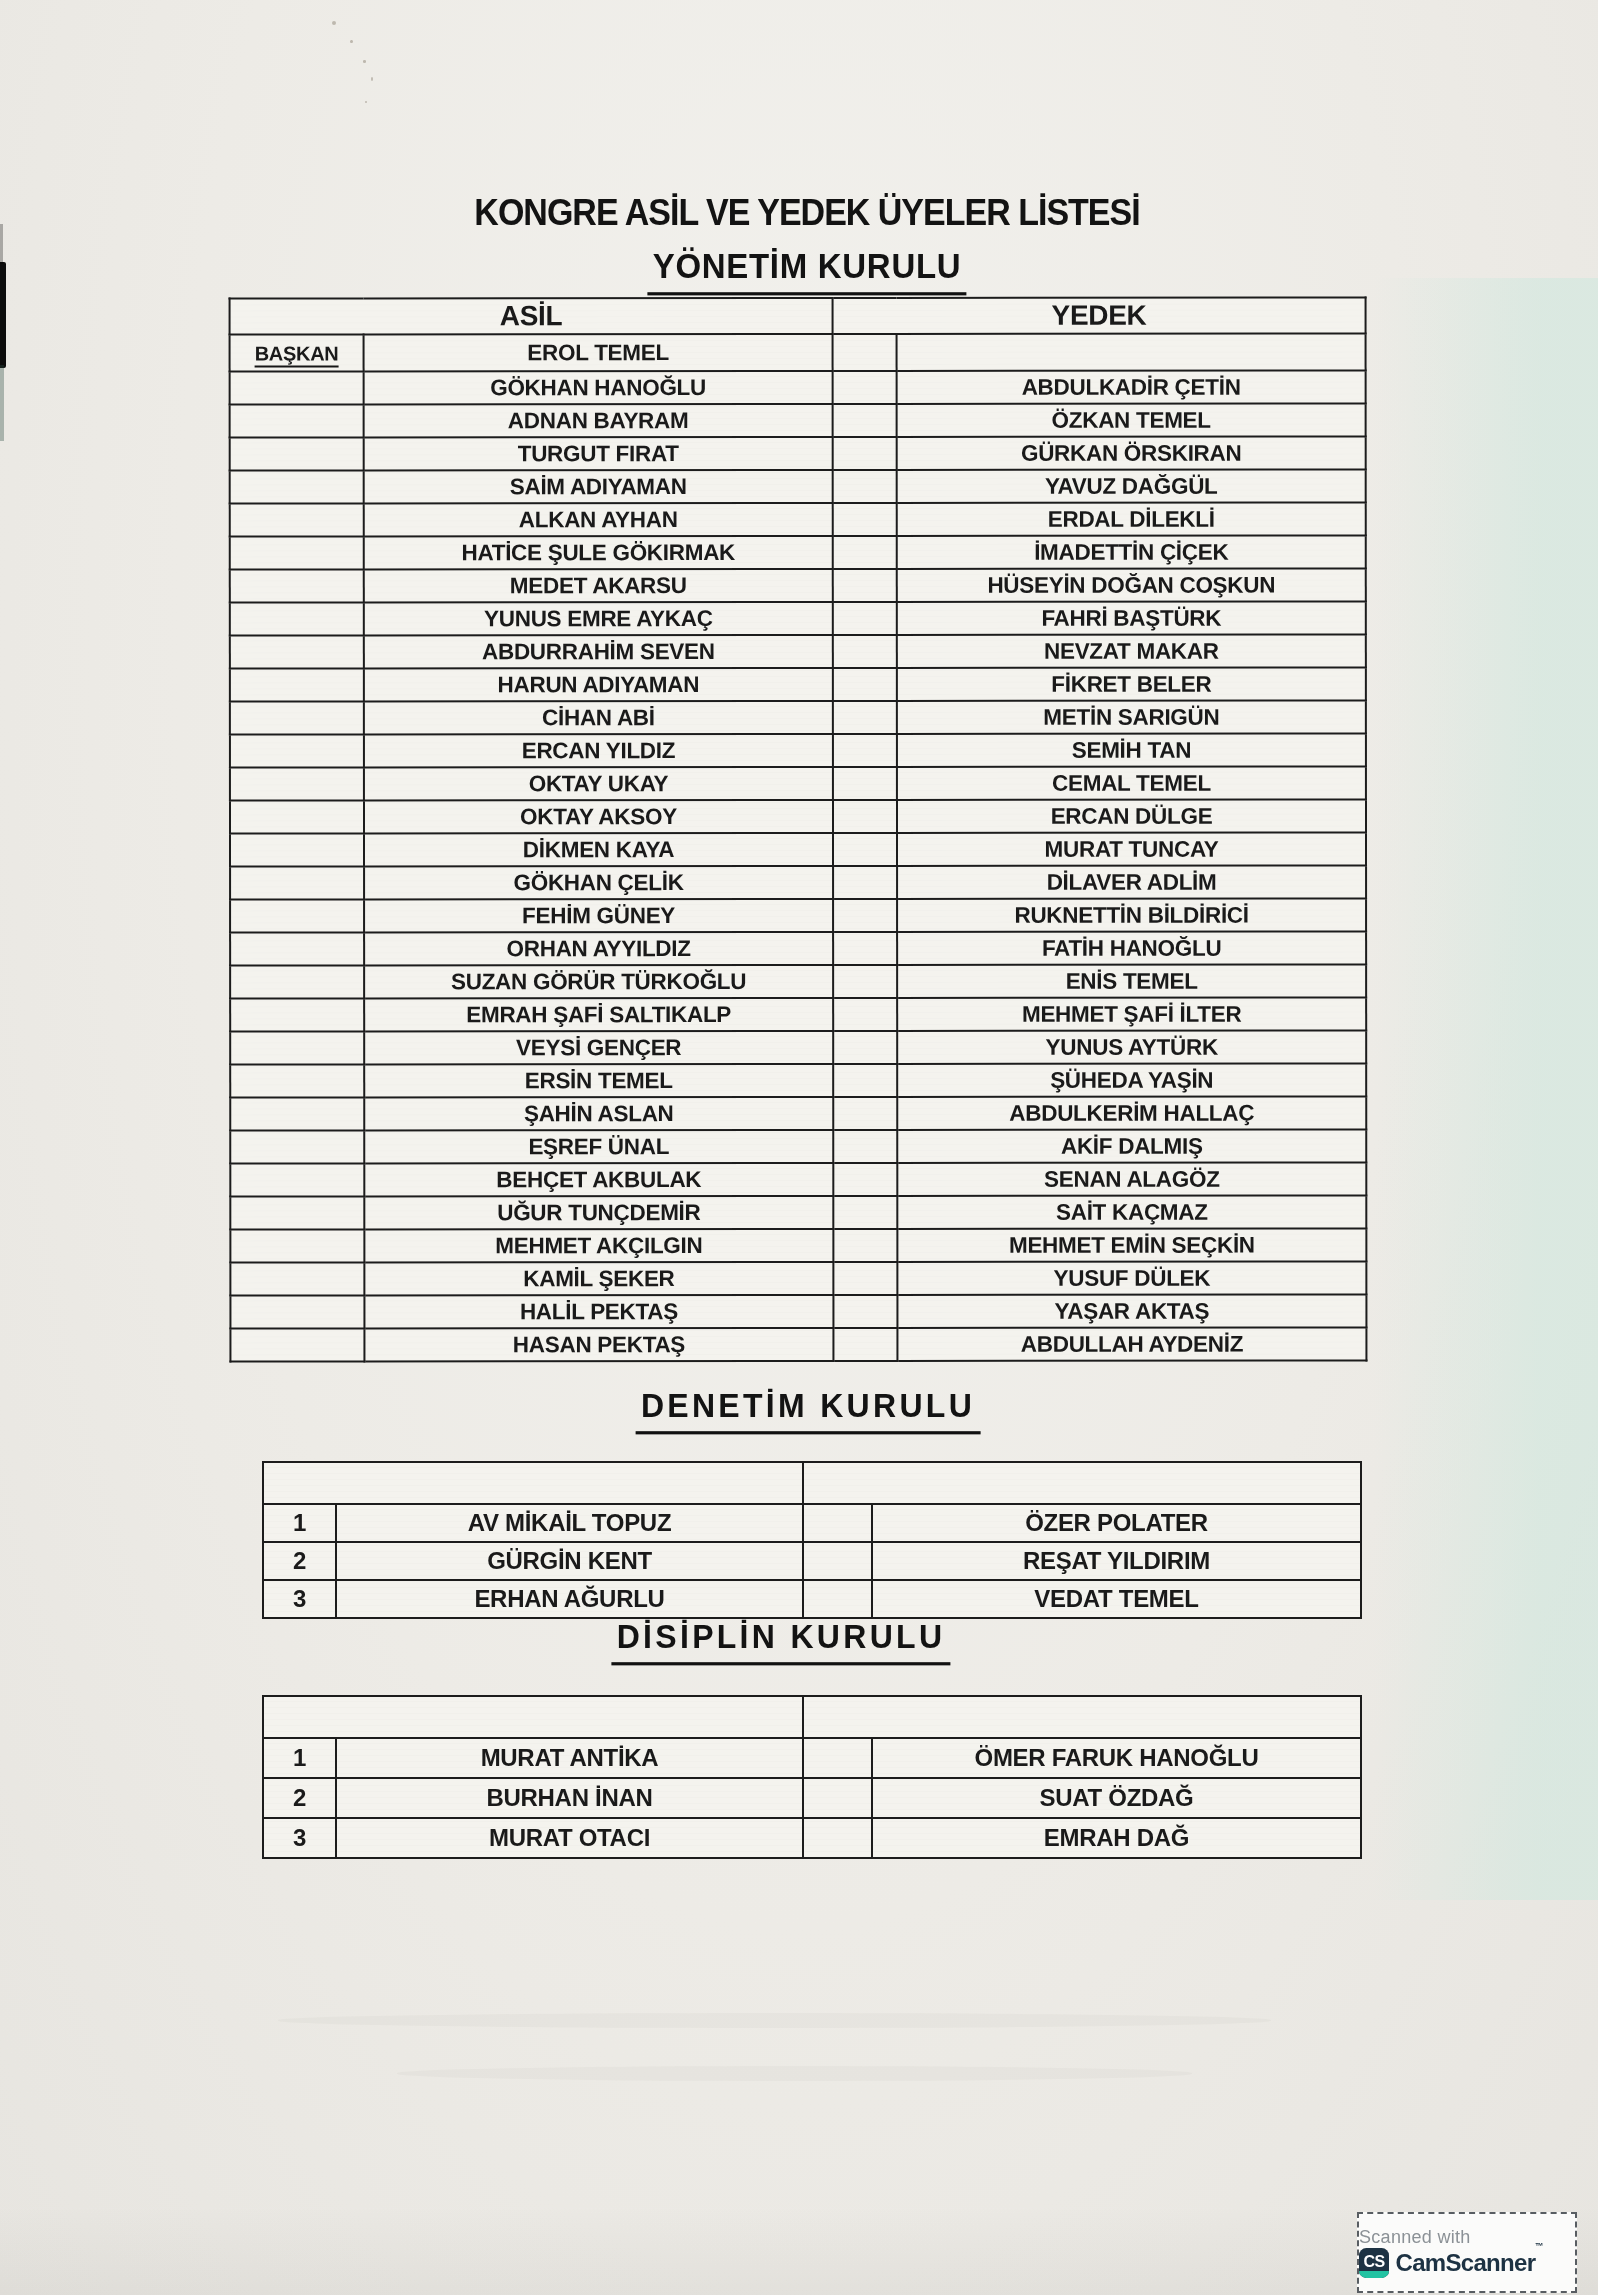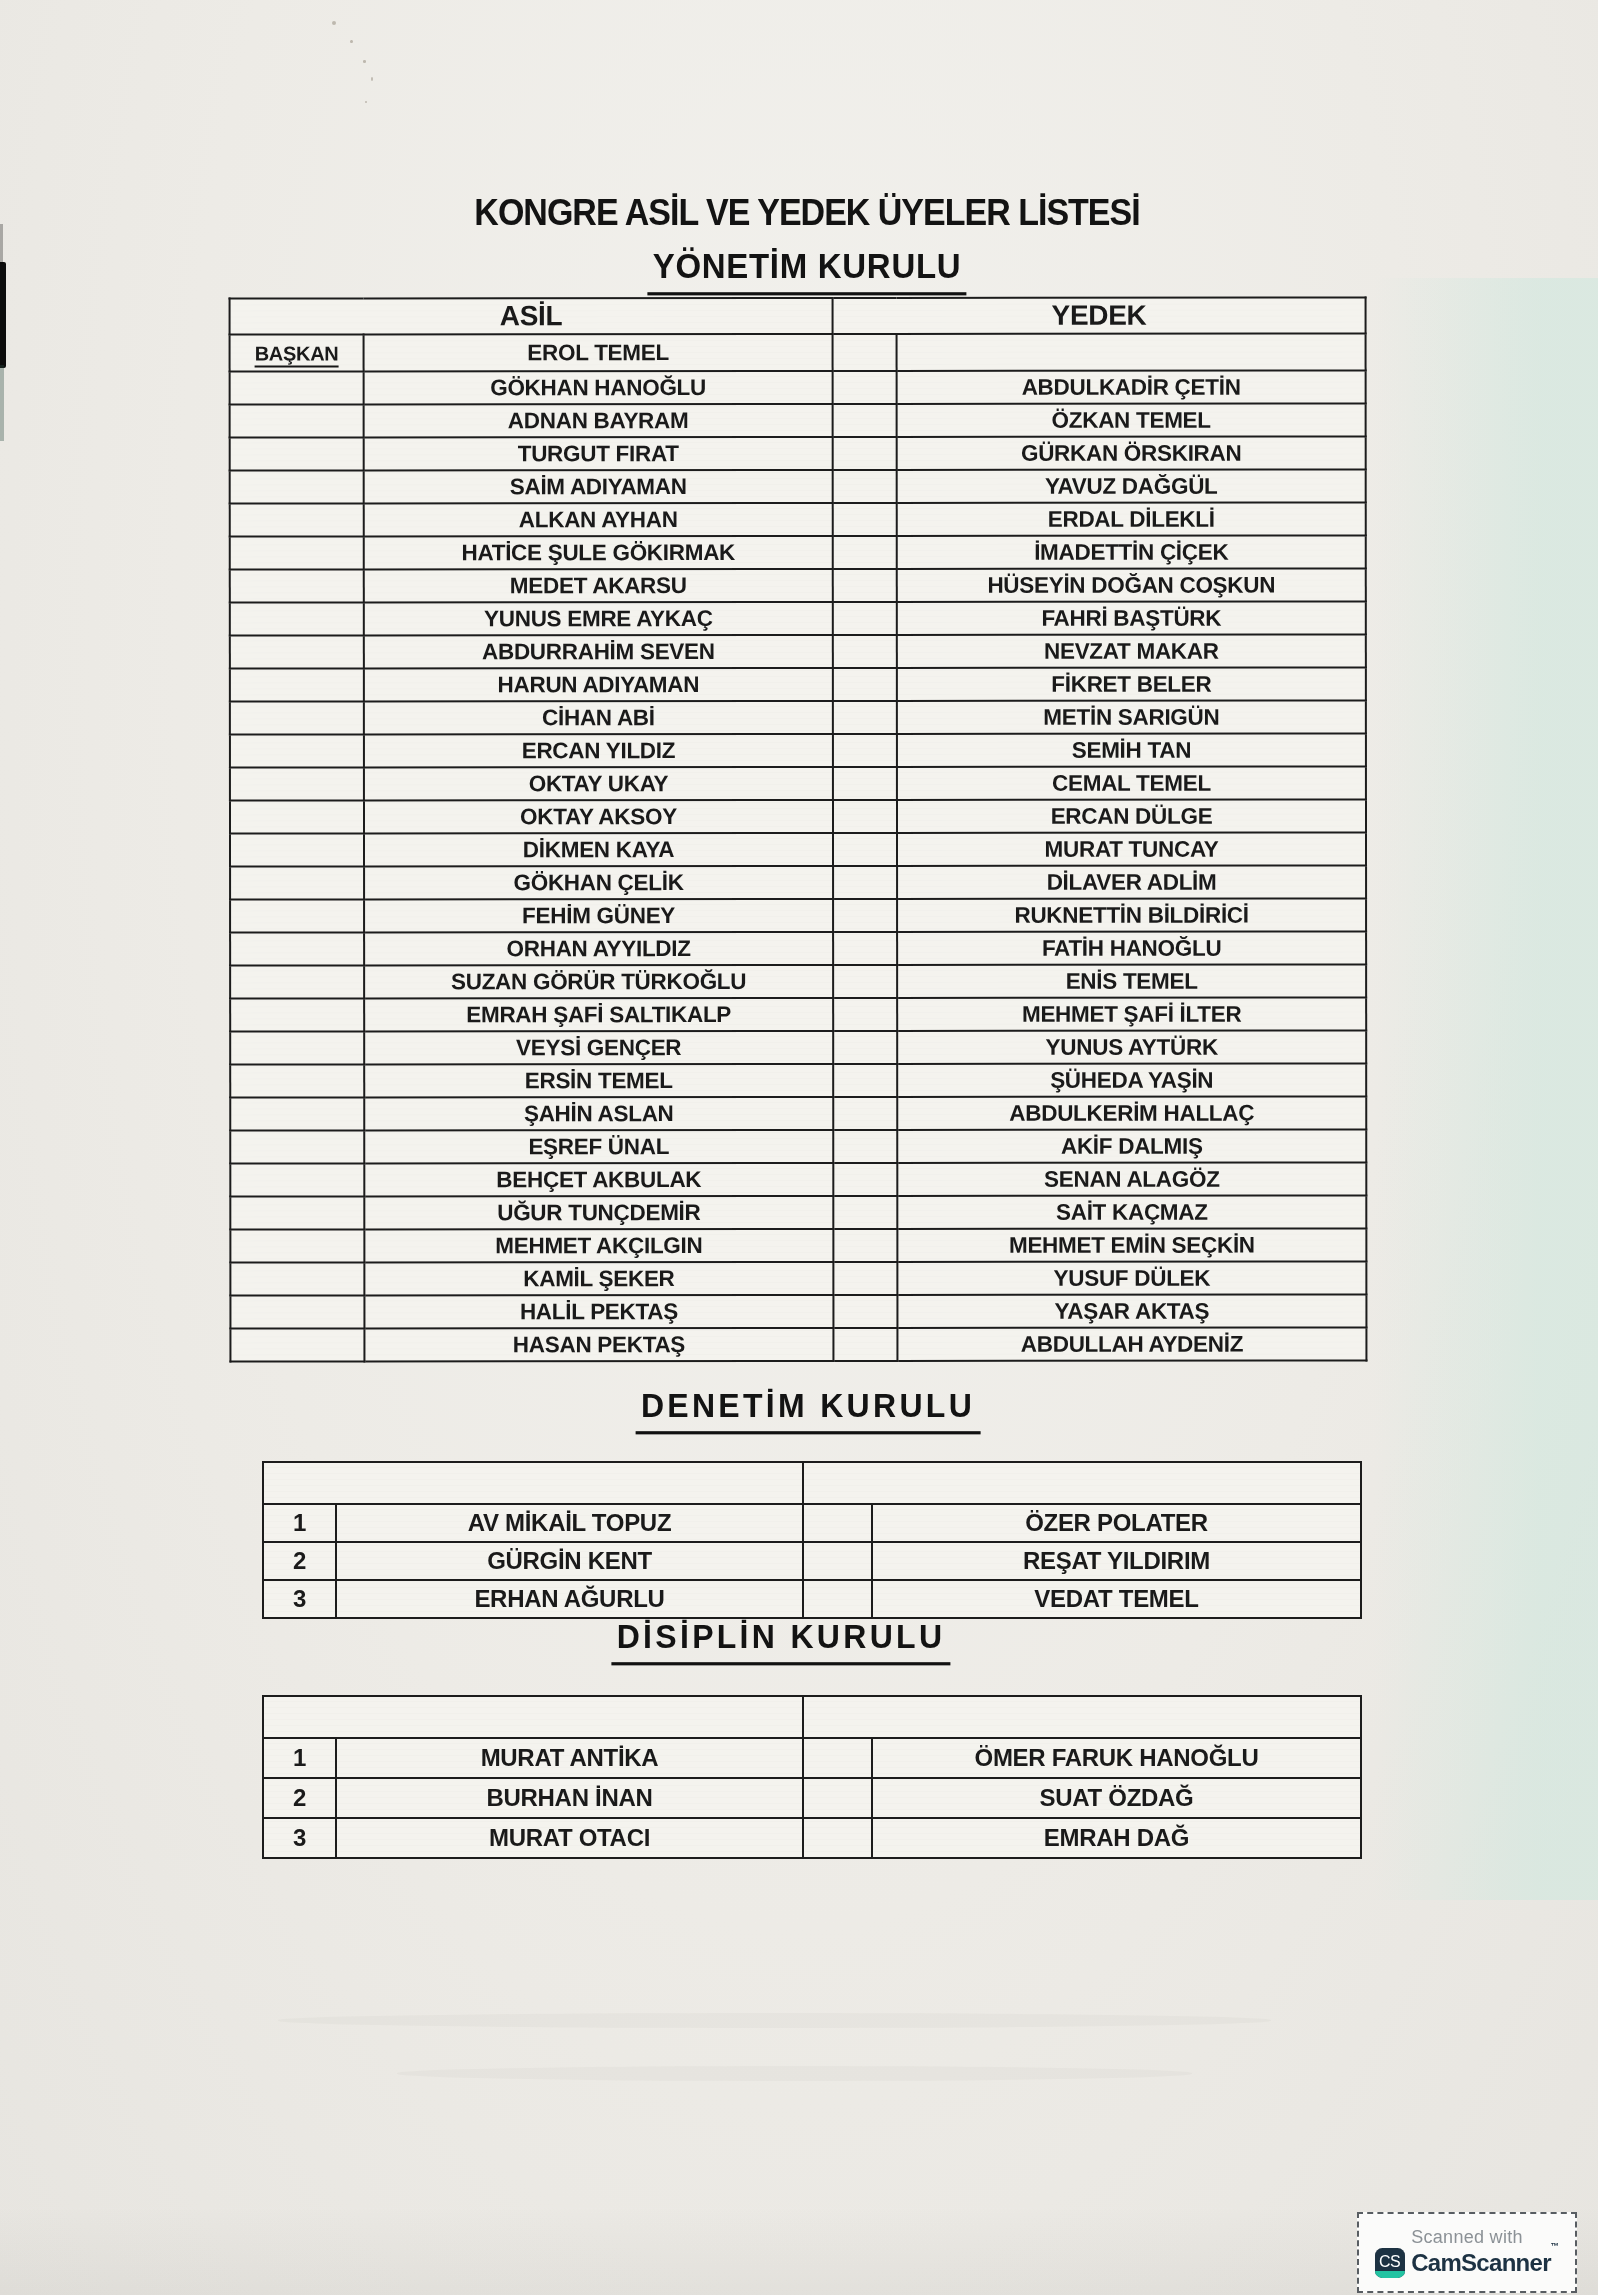--- a/index.html
+++ b/index.html
@@ -69,33 +69,33 @@
   #t-disiplin{left:262px;top:1695px;width:1098px;}
   #t-denetim td,#t-disiplin td{font-size:24px;letter-spacing:-0.3px;}
   #t-denetim tr.hdr td,#t-disiplin tr.hdr td{height:40px;}
   #t-denetim tbody.rows td{height:36px;}
   #t-disiplin tbody.rows td{height:38px;}
   .num-cell{font-size:25px;}
   
   .wm{
     position:absolute;left:1357px;top:2212px;width:220px;height:81px;
     border:2px dashed #585d62;background:#fbfbfa;
-    display:flex;flex-direction:column;align-items:center;justify-content:center;
+    display:flex;flex-direction:column;justify-content:center;
     box-sizing:border-box;
   }
   .wm-line1{font-size:18px;letter-spacing:0.3px;color:var(--cs-gray,#8b9196);}
   .wm-line2{display:flex;align-items:center;gap:6.6px;}
   .cs-icon{
     position:relative;width:30px;height:30px;border-radius:7.3px;
     background:var(--cs-navy,#1d3243);overflow:hidden;flex:0 0 auto;
   }
   .cs-icon span{
     position:absolute;left:0;right:0;top:2.6px;height:22.5px;
     display:flex;align-items:center;justify-content:center;
-    color:#fff;font-weight:normal;font-size:16px;letter-spacing:-0.7px;
+    color:#fff;font-weight:bold;font-size:16px;letter-spacing:-0.7px;
   }
   .cs-icon::after{
     content:"";position:absolute;left:0;right:0;bottom:0;height:6.6px;
     background:var(--cs-teal,#22c3a2);
   }
   .wm-brand{font-size:24px;font-weight:bold;color:var(--cs-navy,#1d3243);letter-spacing:-0.7px;}
   .wm-tm{font-size:8.6px;vertical-align:top;position:relative;top:-8px;color:var(--cs-navy,#1d3243);font-weight:bold;}
 </style>
 </head>
 <body>

